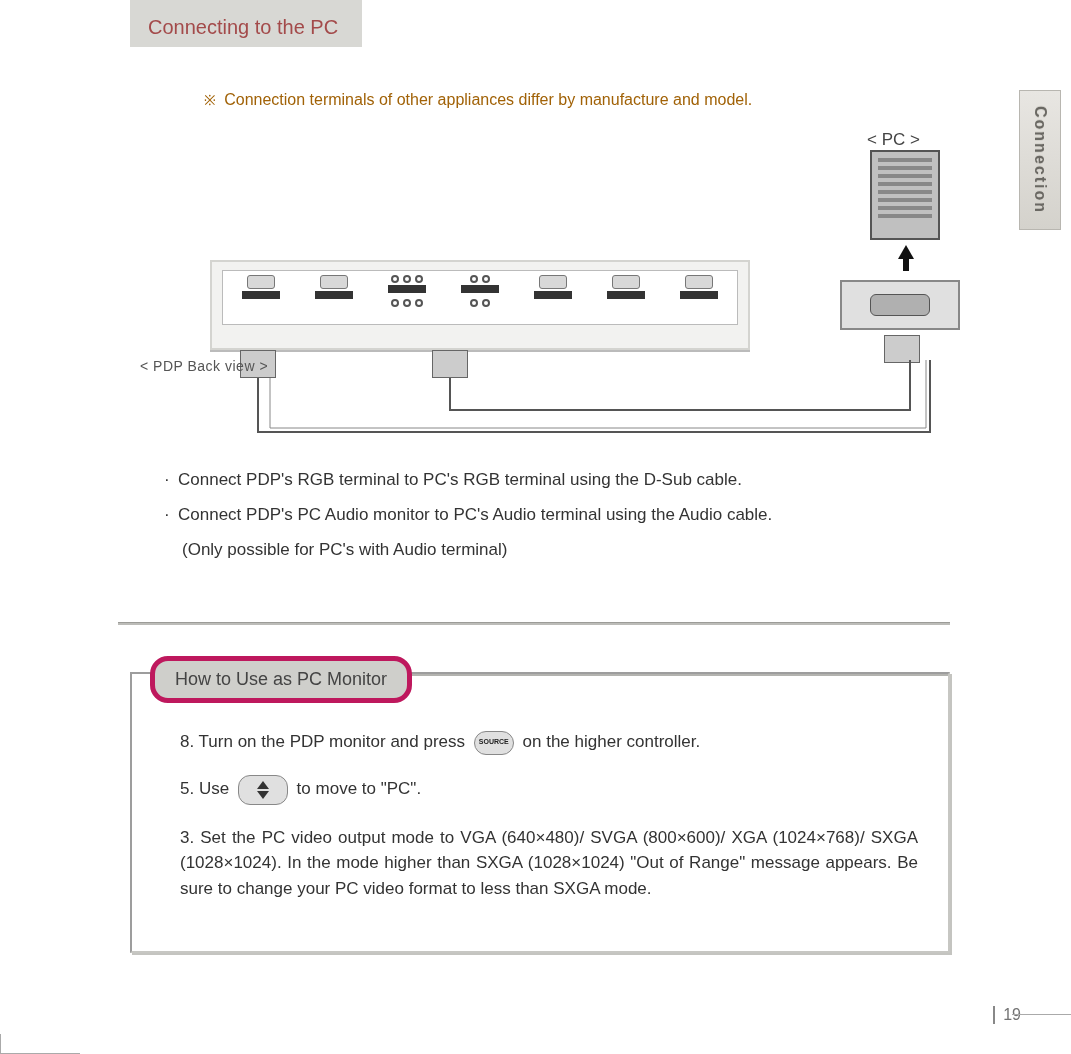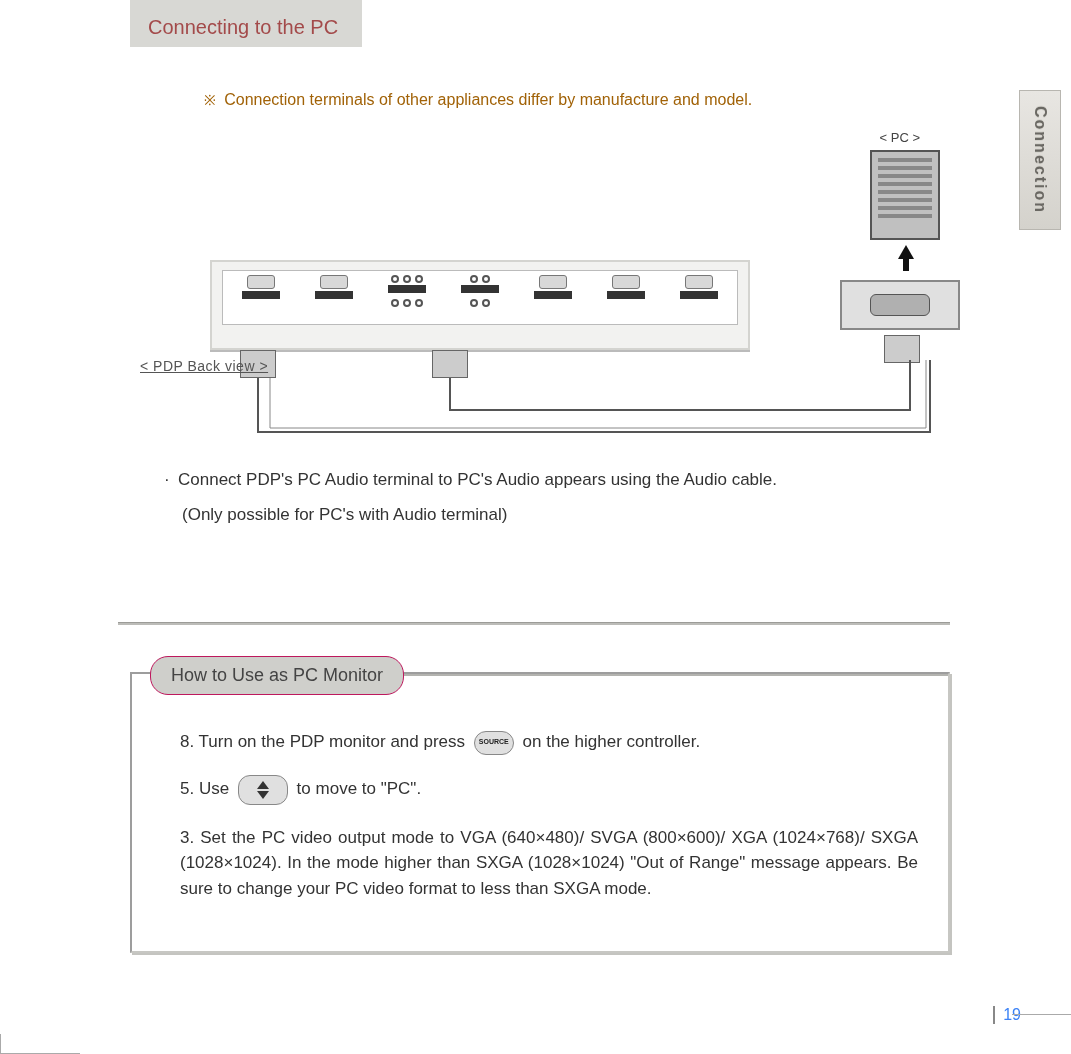--- a/index.html
+++ b/index.html
@@ -50,21 +50,21 @@
     color: #a16207;
   }
   .note-symbol { font-size: 14px; margin-right: 4px; }
   .diagram {
     position: absolute;
     left: 140px;
     top: 140px;
     width: 820px;
     height: 300px;
   }
-  .pc-label { position: absolute; right: 40px; top: -10px; font-size: 13px; color: #444; }
+  .pc-label { position: absolute; right: 40px; top: -10px; font-size: 17px; color: #444; }
   .pc-tower {
     position: absolute;
     right: 20px;
     top: 10px;
     width: 70px;
     height: 90px;
     background: #c0c0c0;
     border: 2px solid #555;
   }
   .pc-tower::before {
@@ -140,21 +140,20 @@
   .plug2 { left: 292px; top: 210px; }
   .plug3 { right: 40px; top: 195px; }
   .cable-svg { position: absolute; left: 0; top: 0; width: 820px; height: 310px; pointer-events: none; }
   .pdp-caption {
     position: absolute;
     left: 0;
     top: 218px;
     font-size: 14px;
     color: #555;
     letter-spacing: 0.5px;
-    text-decoration: underline;
   }
   .bullets {
     position: absolute;
     left: 164px;
     top: 466px;
     font-size: 17px;
     line-height: 1.7;
     color: #333;
   }
   .bullets p { margin-bottom: 6px; }
@@ -184,21 +183,21 @@
   }
   .howto-pill {
     position: absolute;
     left: 18px;
     top: -18px;
     background: #cfcfcb;
     border-radius: 18px;
     padding: 8px 20px;
     font-size: 18px;
     color: #444;
-    border: 1px solid #be185d;
+    border: 5px solid #be185d;
   }
   .howto-line-deco {
     position: absolute;
     left: 232px;
     top: 0;
     right: 0;
     height: 2px;
     background: #b3b3af;
   }
   .step { font-size: 17px; color: #333; margin-bottom: 20px; line-height: 1.5; }
@@ -222,21 +221,21 @@
     padding: 2px;
   }
   .tri-up { width: 0; height: 0; border-left: 6px solid transparent; border-right: 6px solid transparent; border-bottom: 8px solid #333; }
   .tri-down { width: 0; height: 0; border-left: 6px solid transparent; border-right: 6px solid transparent; border-top: 8px solid #333; margin-top: 2px; }
   .step3 { text-align: justify; margin-top: 10px; }
   .page-num {
     position: absolute;
     right: 50px;
     bottom: 30px;
     font-size: 16px;
-    color: #3b82f6;
+    color: #737373;
     display: flex;
     align-items: flex-start;
     gap: 6px;
   }
   .page-num::before {
     content: "";
     display: inline-block;
     width: 2px;
     height: 18px;
     background: #888;
@@ -330,21 +329,22 @@
   <svg class="cable-svg">
     <path d="M118 238 L118 292 L790 292 L790 220" stroke="#555" stroke-width="2" fill="none"></path>
     <path d="M310 238 L310 270 L770 270 L770 220" stroke="#555" stroke-width="2" fill="none"></path>
     <path d="M130 238 L130 288 L786 288 L786 220" stroke="#888" stroke-width="1" fill="none"></path>
   </svg>
 
   <div class="pdp-caption">&lt; PDP Back view &gt;</div>
 </div>
 
 <div class="bullets">
-  <p><span class="dot">·</span><span>Connect PDP's PC Audio terminal to PC's Audio appears using the Audio cable.</span></p>
+  <p><span class="dot">·</span><span>Connect PDP's RGB terminal to PC's RGB terminal using the D-Sub cable.</span></p>
+  <p><span class="dot">·</span><span>Connect PDP's PC Audio monitor to PC's Audio terminal using the Audio cable.</span></p>
   <p class="indent">(Only possible for PC's with Audio terminal)</p>
 </div>
 
 <div class="hr-split"></div>
 
 <div class="howto-box">
   <div class="howto-line-deco"></div>
   <div class="howto-pill">How to Use as PC Monitor</div>
 
   <div class="step">

